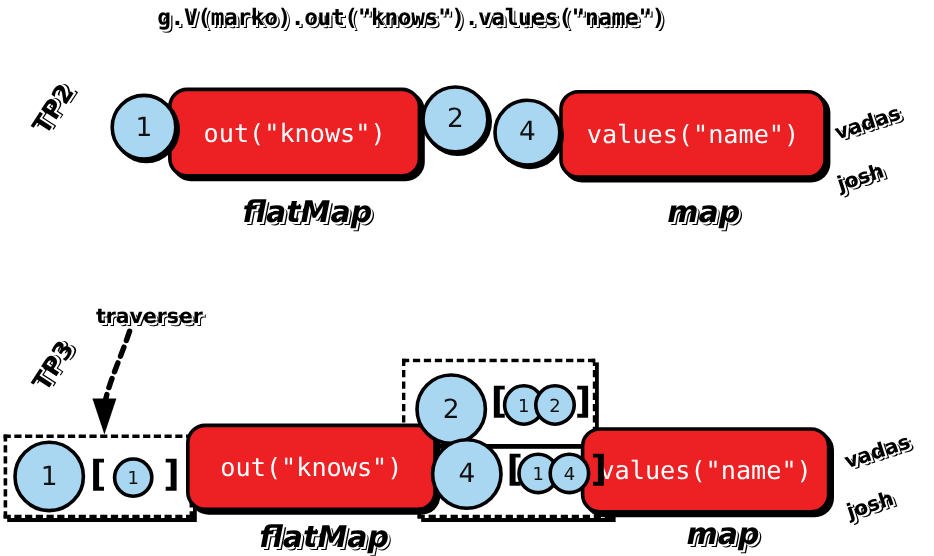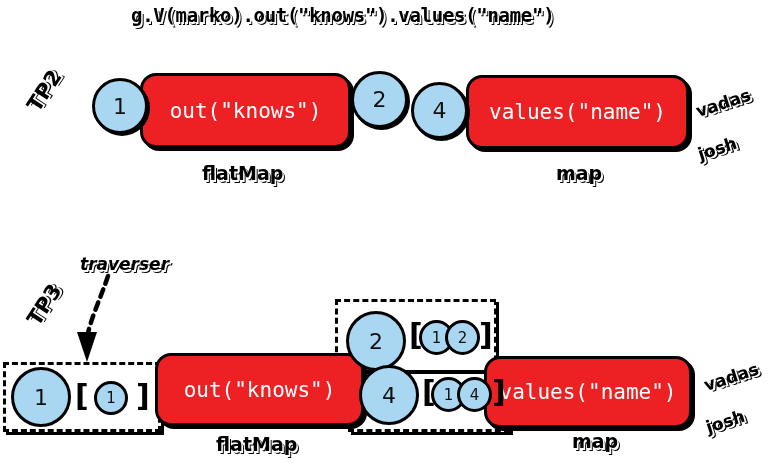--- a/index.html
+++ b/index.html
@@ -20,26 +20,26 @@
        2.6px 2.6px 0 #000000;
     line-height:1;
   }
   .title{
     font-family:"DejaVu Sans Mono", monospace;
     font-weight:bold;
     font-size:19px;
     letter-spacing:-0.3px;
     left:131px; top:6px;
   }
-  .lbl-step{ font-size:19px; }
+  .lbl-step{ font-size:25px;font-style:italic; }
   .lbl-flatmap2{ left:202px; top:164px; }
   .lbl-map2{ left:556px; top:164px; }
   .lbl-flatmap3{ left:216px; top:435px; }
   .lbl-map3{ left:572px; top:432px; }
-  .lbl-traverser{ font-size:17px; left:80px; top:256px;font-style:italic; }
+  .lbl-traverser{ font-size:17px; left:80px; top:256px; }
 
   .lbl-tp{ font-size:21px; transform-origin:0 0; }
   .tp2{ left:24px; top:104px; transform:rotate(-57deg); }
   .tp3{ left:24px; top:318px; transform:rotate(-57deg); }
 
   .lbl-out{ font-size:17px; transform-origin:0 0; }
   .vadas2{ left:694px; top:104px; transform:rotate(-18deg); }
   .josh2 { left:696px; top:147px; transform:rotate(-18deg); }
   .vadas3{ left:702px; top:378px; transform:rotate(-18deg); }
   .josh3 { left:704px; top:420px; transform:rotate(-18deg); }

